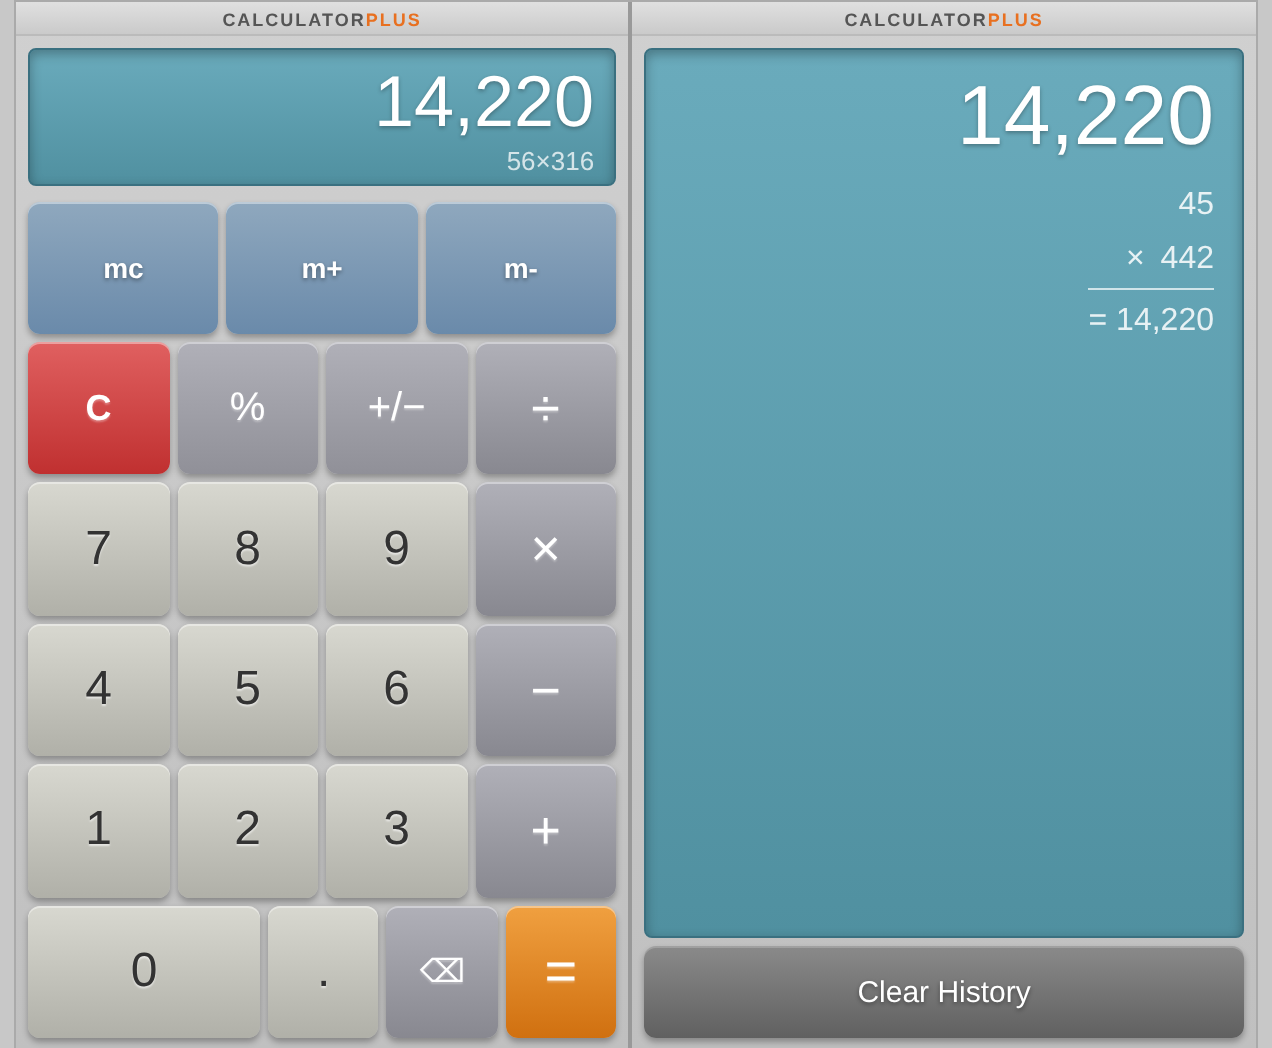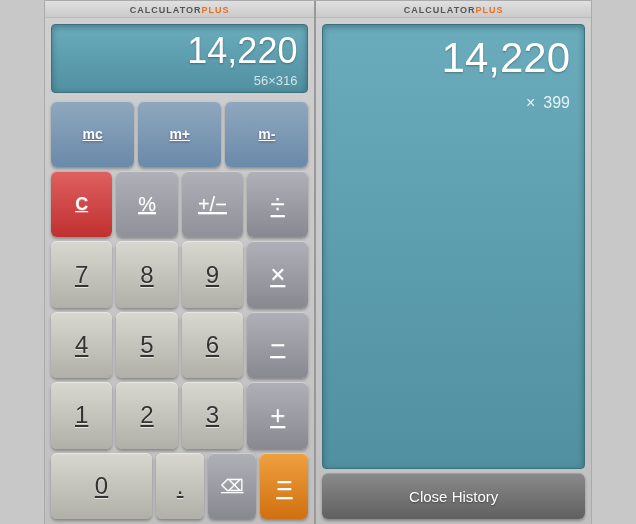--- a/index.html
+++ b/index.html
@@ -9,21 +9,21 @@
       background: #c8c8c8;
       display: flex;
       align-items: center;
       justify-content: center;
       font-family: 'Helvetica Neue', Arial, sans-serif;
       overflow: hidden;
     }
 
     .outer-wrapper {
       display: flex;
-      width: 548px;
+      width: 622px;
       height: 524px;
       background: linear-gradient(to bottom, #d8d8d8, #b8b8b8);
       border: 1px solid #aaa;
     }
 
     
     .calc-left {
       width: 316px;
       height: 524px;
       background: linear-gradient(to bottom, #d0d0d0 0%, #c0c0c0 100%);
@@ -98,21 +98,20 @@
       cursor: pointer;
       font-size: 18px;
       font-weight: 500;
       display: flex;
       align-items: center;
       justify-content: center;
       position: relative;
       text-shadow: 0 1px 1px rgba(255,255,255,0.3);
       box-shadow: 0 2px 3px rgba(0,0,0,0.3), inset 0 1px 0 rgba(255,255,255,0.4);
       user-select: none;
-      text-decoration: underline;
     }
 
     
     .btn-mem {
       background: linear-gradient(to bottom, #8fa8be, #6a8aaa);
       color: #fff;
       font-size: 14px;
       font-weight: 600;
       text-shadow: 0 1px 2px rgba(0,0,0,0.4);
     }
@@ -320,24 +319,30 @@
 
   <div class="calc-right">
     <div class="right-header">
       <span>CALCULATOR</span><span class="plus">PLUS</span>
     </div>
 
     <div class="history-display">
       <div class="history-result-main">14,220</div>
       <div class="history-steps">
         <div class="step-row">
+          <span>45</span>
+        </div>
+        <div class="step-row">
           <span>×</span>
-          <span>399</span>
+          <span>442</span>
         </div>
+        <div class="step-row step-eq">
+          <span>= 14,220</span>
+        </div>
       </div>
     </div>
 
     <div class="history-buttons">
-      <button class="hist-btn">Close History</button>
+      <button class="hist-btn">Clear History</button>
     </div>
   </div>
 
 </div>
 
 </body></html>

